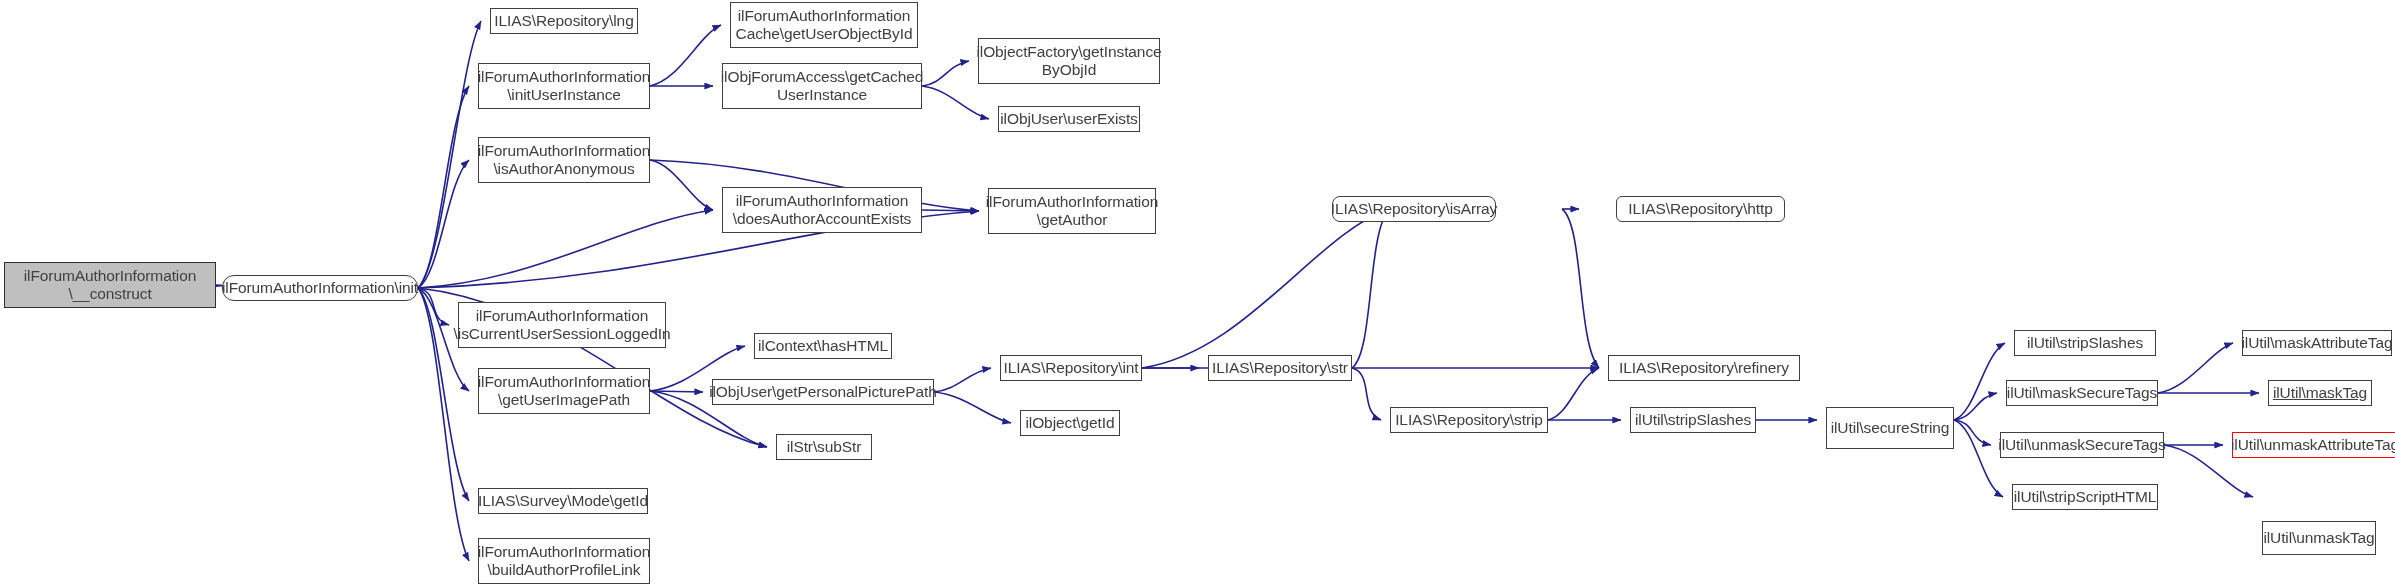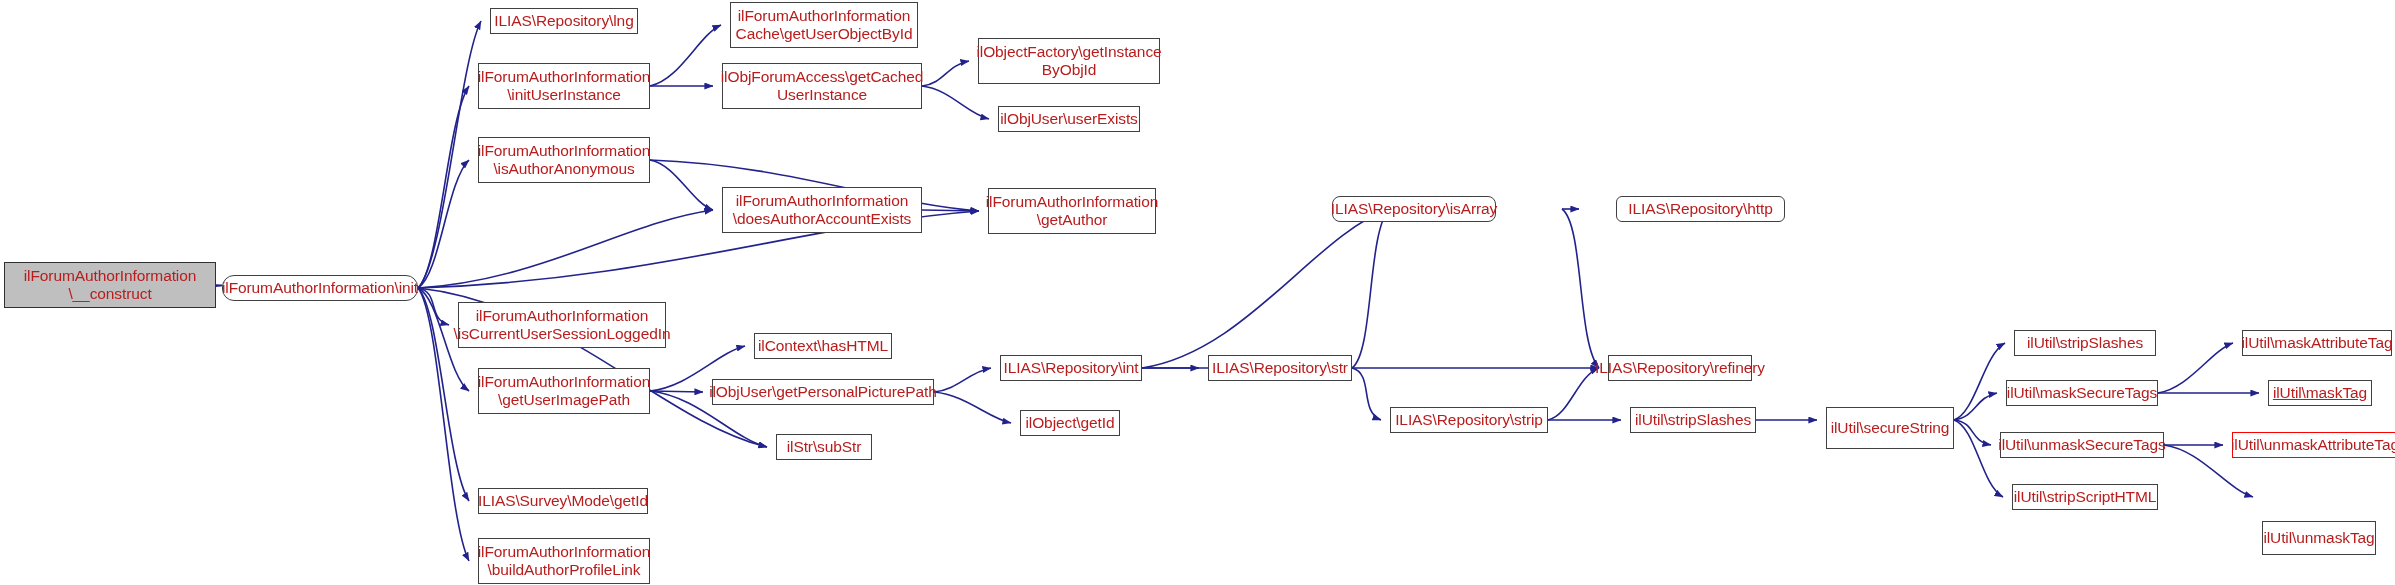--- a/index.html
+++ b/index.html
@@ -25,21 +25,21 @@
   }
   .node {
     position: absolute;
     box-sizing: border-box;
     display: flex;
     align-items: center;
     justify-content: center;
     text-align: center;
     background: #ffffff;
     border: 1.5px solid #404040;
-    color: #b91c1c;
+    color: #404040;
     font-size: 15.5px;
     line-height: 1.18;
     letter-spacing: -0.1px;
     white-space: pre-line;
     padding: 0 19px;
     z-index: 2;
   }
   .node.root {
     background: #bfbfbf;
     border-color: #303030;
@@ -131,21 +131,21 @@
       <div class="node" style="left: 712px; top: 379px; width: 222px; height: 26px;">ilObjUser\getPersonalPicturePath</div>
       <div class="node" style="left: 776px; top: 434px; width: 96px; height: 26px;">ilStr\subStr</div>
       <div class="node" style="left: 478px; top: 488px; width: 170px; height: 26px;">ILIAS\Survey\Mode\getId</div>
       <div class="node" style="left: 478px; top: 538px; width: 172px; height: 46px;">ilForumAuthorInformation
 \buildAuthorProfileLink</div>
       <div class="node" style="left: 1000px; top: 355px; width: 142px; height: 26px;">ILIAS\Repository\int</div>
       <div class="node" style="left: 1020px; top: 410px; width: 100px; height: 26px;">ilObject\getId</div>
       <div class="node" style="left: 1208px; top: 355px; width: 144px; height: 26px;">ILIAS\Repository\str</div>
       <div class="node" style="left: 1332px; top: 196px; width: 164px; height: 26px; border-radius: 8px;">ILIAS\Repository\isArray</div>
       <div class="node" style="left: 1616px; top: 196px; width: 169px; height: 26px; border-radius: 6px;">ILIAS\Repository\http</div>
-      <div class="node" style="left: 1608px; top: 355px; width: 144px; height: 26px;">ILIAS\Repository\refinery</div>
+      <div class="node" style="left: 1608px; top: 355px; width: 192px; height: 26px;">ILIAS\Repository\refinery</div>
       <div class="node" style="left: 1390px; top: 407px; width: 158px; height: 26px;">ILIAS\Repository\strip</div>
       <div class="node" style="left: 1630px; top: 407px; width: 126px; height: 26px;">ilUtil\stripSlashes</div>
       <div class="node" style="left: 1826px; top: 407px; width: 128px; height: 42px;">ilUtil\secureString</div>
       <div class="node" style="left: 2014px; top: 330px; width: 142px; height: 26px;">ilUtil\stripSlashes</div>
       <div class="node" style="left: 2006px; top: 380px; width: 152px; height: 26px;">ilUtil\maskSecureTags</div>
       <div class="node" style="left: 2000px; top: 432px; width: 164px; height: 26px;">ilUtil\unmaskSecureTags</div>
       <div class="node" style="left: 2012px; top: 484px; width: 146px; height: 26px;">ilUtil\stripScriptHTML</div>
       <div class="node" style="left: 2242px; top: 330px; width: 150px; height: 26px;">ilUtil\maskAttributeTag</div>
       <div class="node" style="left: 2268px; top: 380px; width: 104px; height: 26px; text-decoration: underline;">ilUtil\maskTag</div>
       <div class="node highlight" style="left: 2232px; top: 432px; width: 166px; height: 26px;">ilUtil\unmaskAttributeTag</div>

